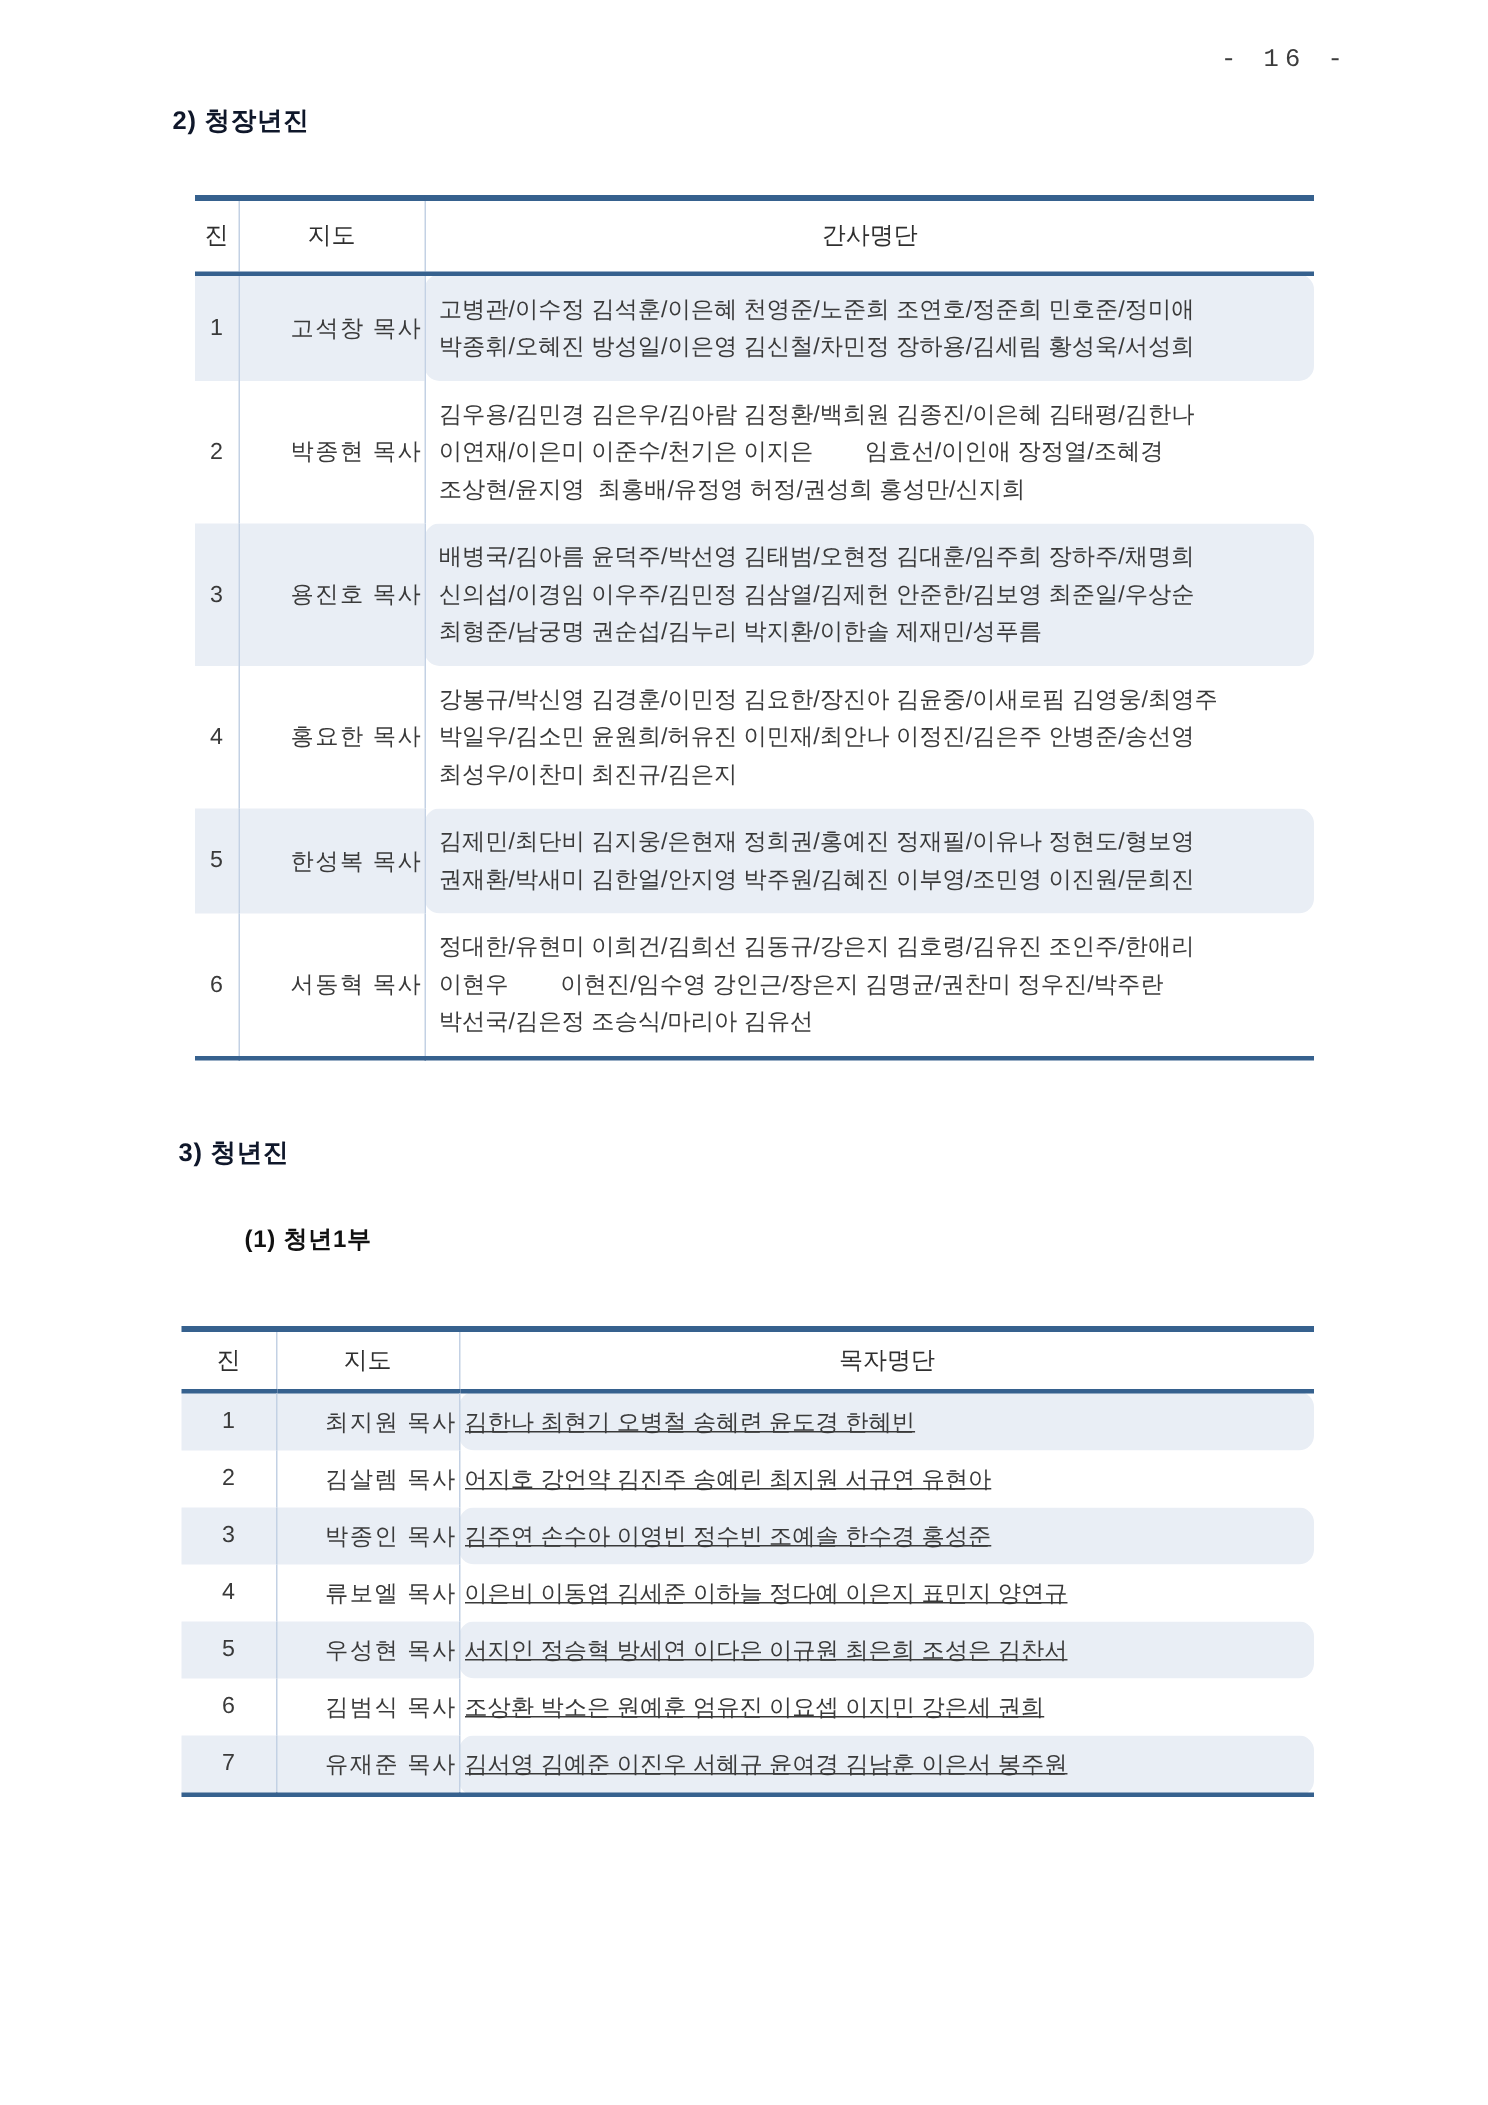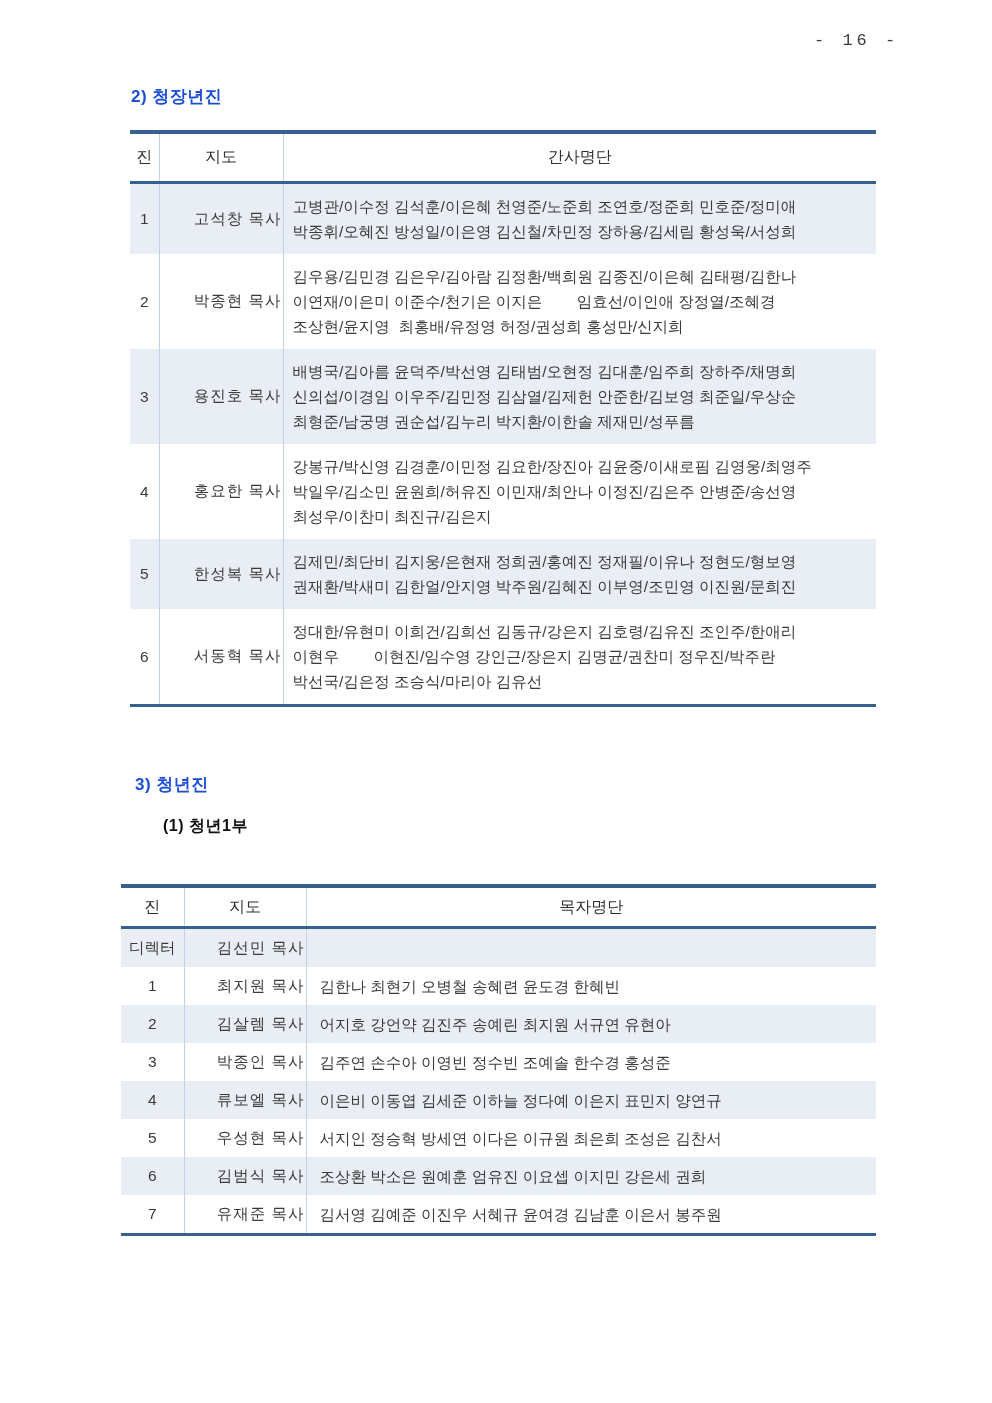--- a/index.html
+++ b/index.html
@@ -16,22 +16,22 @@
     overflow:hidden;
     font-family:"Liberation Sans","DejaVu Sans",sans-serif;
     color:var(--ink);
   }
   .page-number{
     position:absolute;top:31px;left:790px;
     font-family:"Liberation Mono","DejaVu Sans Mono",monospace;
     font-size:17px;letter-spacing:4px;color:#3c3c3c;margin-left:24px;
   }
   .sec-heading{
-    position:absolute;margin:16px;
-    font-size:17px;font-weight:bold;color:#1d4ed8;
+    position:absolute;margin:0;
+    font-size:17px;font-weight:bold;color:#0f172a;
     letter-spacing:0.5px;
     text-align:right;
   }
   #heading-2{left:115px;top:69px;}
   #heading-3{left:119px;top:757px;}
   .sub-heading{
     position:absolute;margin:0;
     font-size:16px;font-weight:bold;color:#111;
     letter-spacing:0.5px;
   }
@@ -48,32 +48,32 @@
     font-weight:normal;text-align:center;
     border-bottom:3px solid var(--border-blue);
     font-size:16px;color:#2f2f2f;
   }
   .doc-table th + th, .doc-table td + td{
     border-left:1px solid var(--colsep);
   }
   .doc-table tbody tr:nth-child(odd){background:var(--stripe);}
   td.cell-no{text-align:center;font-size:15.5px;}
   td.cell-leader{text-align:right;font-size:15.5px;letter-spacing:1px;}
-  td.cell-members{padding:10px 4px 10px 9px;}
+  td.cell-members{padding:10px 4px 10px 9px;border-radius:10px;}
   .members-line{white-space:pre;overflow:hidden;font-size:15.5px;}
 
   #table-1{left:130px;top:130px;width:746px;}
   #table-1 thead th{height:45px;}
   #table-1 .members-line{line-height:25px;}
   #table-1 td{padding-top:10px;padding-bottom:10px;}
 
   #table-2{left:121px;top:884px;width:755px;}
   #table-2 thead th{height:36px;}
   #table-2 td{height:38px;padding-top:0;padding-bottom:0;}
-  #table-2 td.cell-members{padding-left:13px;}
+  #table-2 td.cell-members{padding-left:3px;text-decoration:underline;}
   #table-2 .members-line{line-height:19px;}
 </style>
 </head>
 <body>
 
 <div class="page">
 
   <div class="page-number">- 16 -</div>
 
   <h2 class="sec-heading" id="heading-2">2) 청장년진</h2>
@@ -159,25 +159,20 @@
     </colgroup>
     <thead>
         <tr>
           <th>진</th>
           <th>지도</th>
           <th>목자명단</th>
         </tr>
       </thead>
     <tbody>
         <tr>
-          <td class="cell-no">디렉터</td>
-          <td class="cell-leader">김선민 목사</td>
-          <td class="cell-members"></td>
-        </tr>
-        <tr>
           <td class="cell-no">1</td>
           <td class="cell-leader">최지원 목사</td>
           <td class="cell-members">
             <div class="members-line">김한나 최현기 오병철 송혜련 윤도경 한혜빈</div>
           </td>
         </tr>
         <tr>
           <td class="cell-no">2</td>
           <td class="cell-leader">김살렘 목사</td>
           <td class="cell-members">

